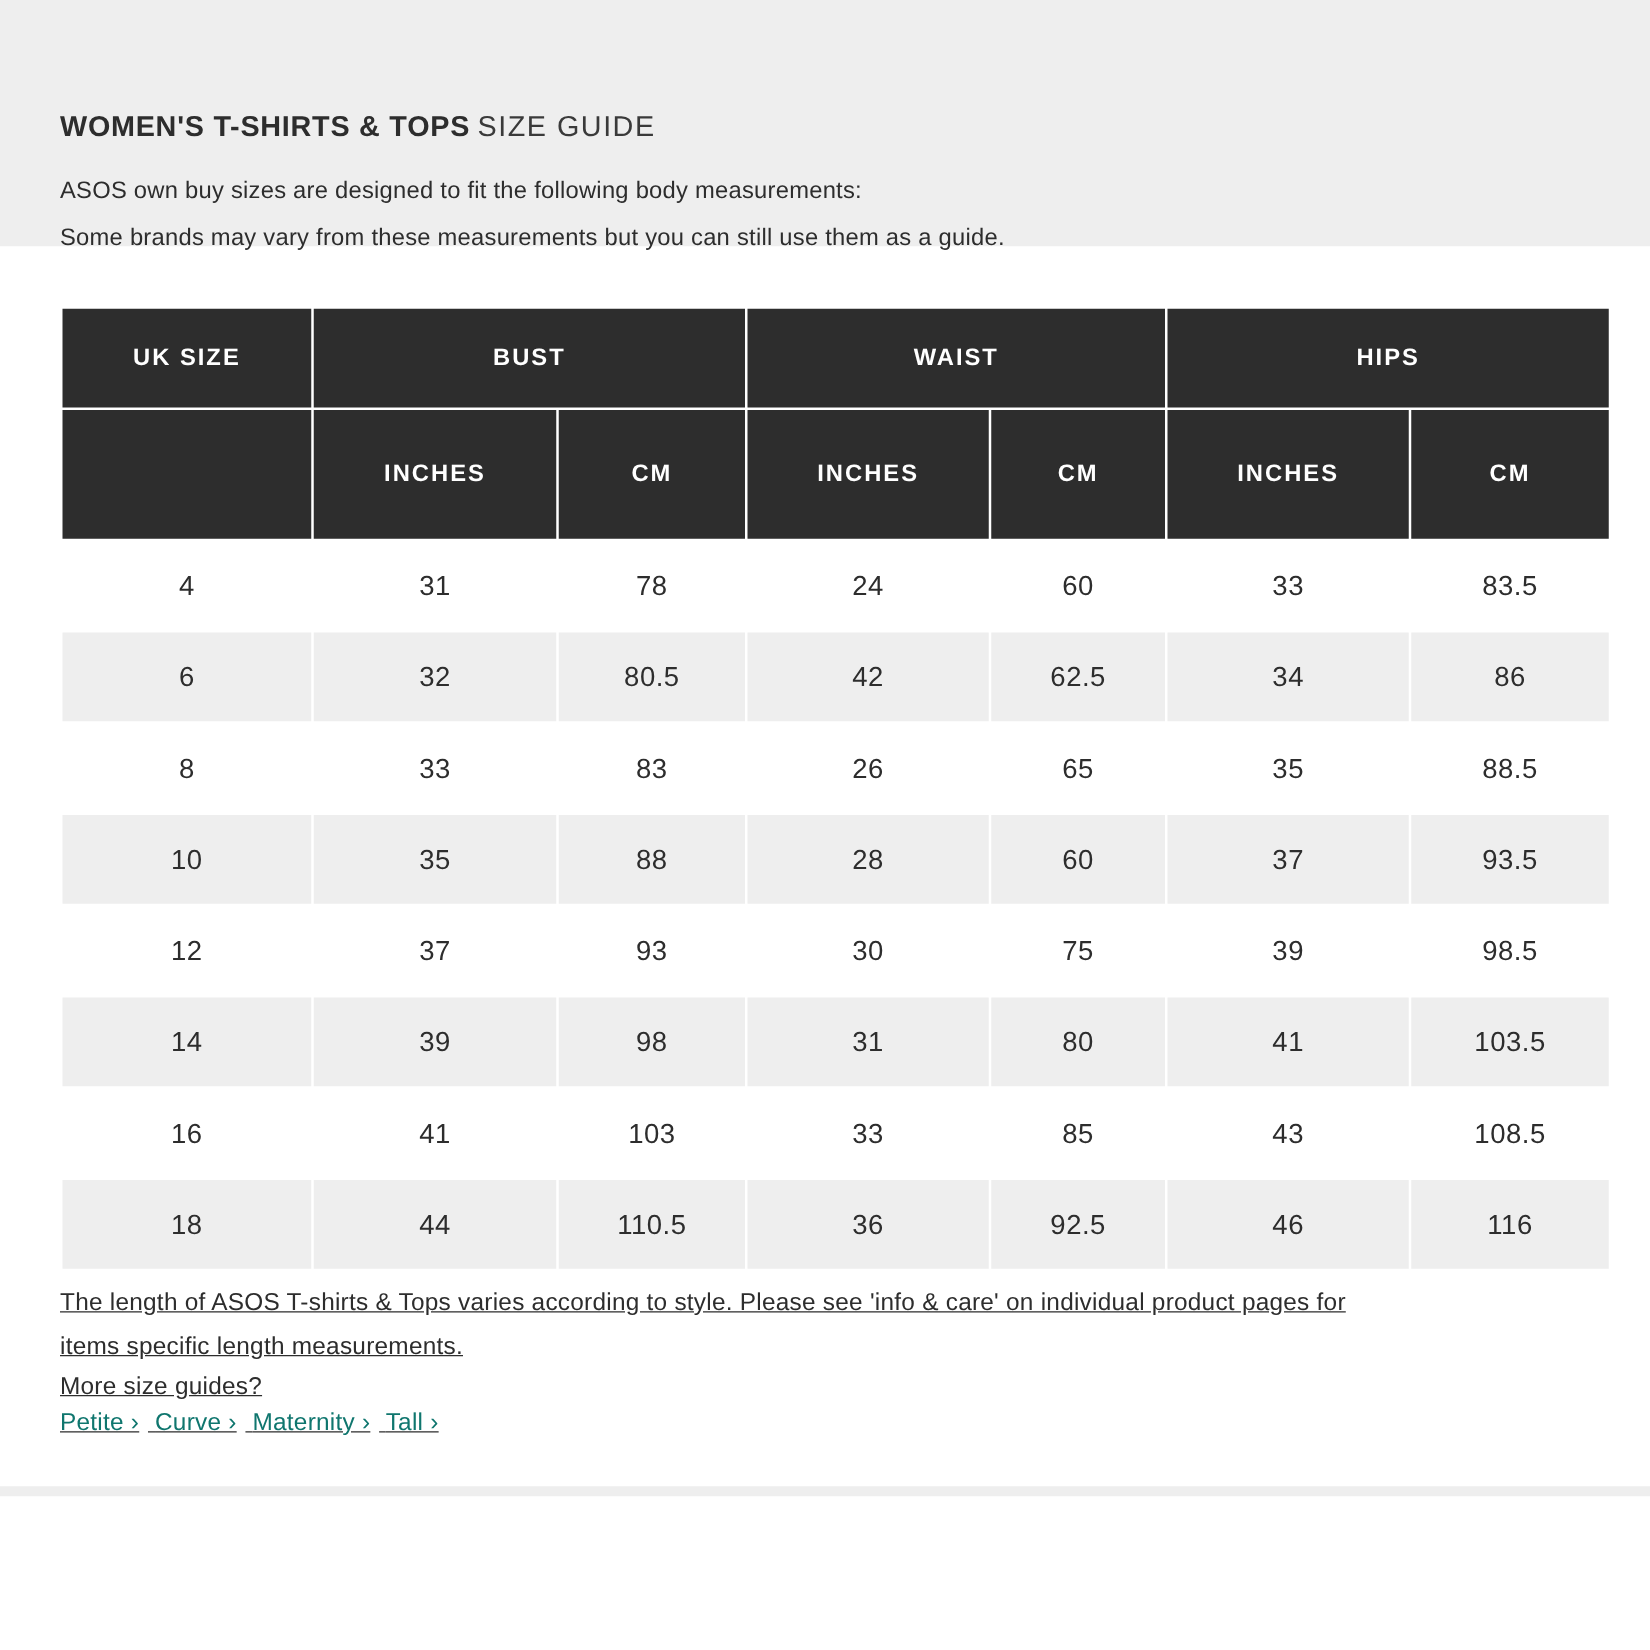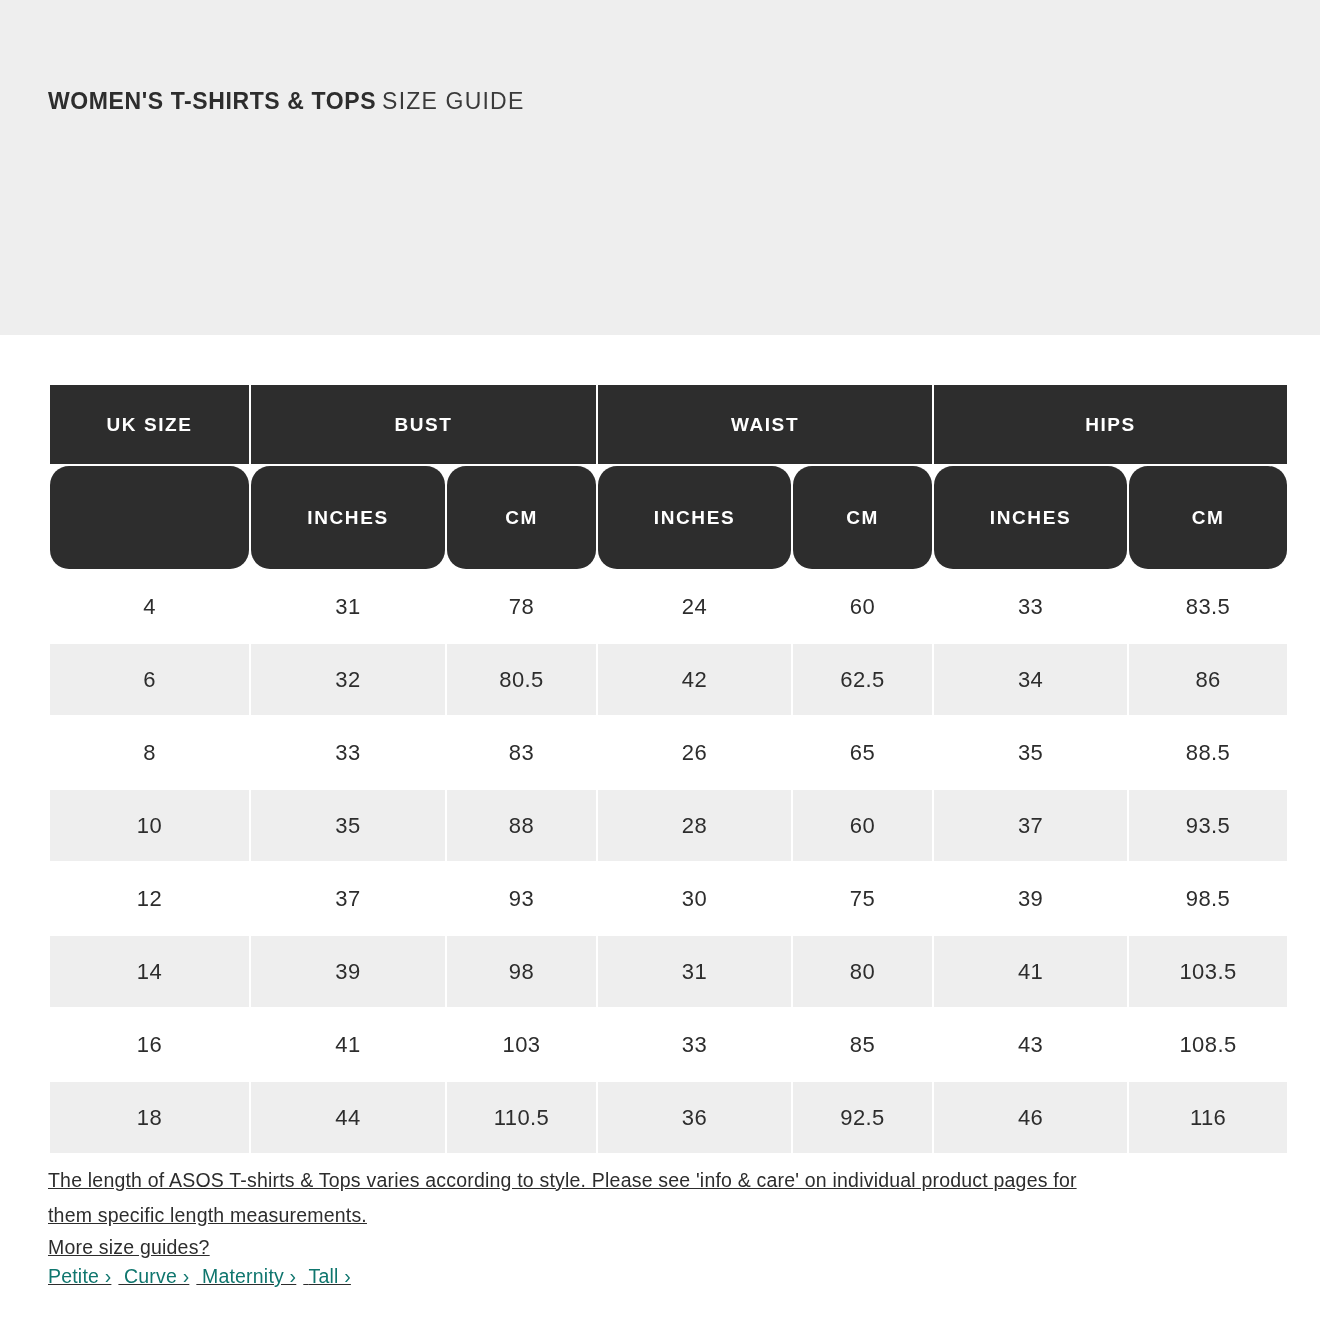--- a/index.html
+++ b/index.html
@@ -6,21 +6,21 @@
   html, body {
     margin: 0; padding: 0;
     width: 1320px; height: 1320px;
     background: #ffffff;
     font-family: "Liberation Sans", "DejaVu Sans", sans-serif;
     color: #2d2d2d;
     overflow: hidden;
   }
   .banner {
     background: #eeeeee;
-    height: 335px;
+    height: 197px;
     padding: 88px 48px 0 48px;
   }
   .page-title {
     margin: 0;
     font-size: 23px;
     font-weight: 700;
     letter-spacing: 0.6px;
     color: #2d2d2d;
   }
   .page-title .title-regular {
@@ -47,21 +47,21 @@
   table.size-table th {
     background: #2d2d2d;
     color: #ffffff;
     font-size: 19px;
     font-weight: 700;
     letter-spacing: 1.6px;
     text-align: center;
     padding: 0;
   }
   thead tr.group-row th { height: 79px; }
-  thead tr.unit-row th  { height: 103px; border-radius: 19px; }
+  thead tr.unit-row th  { height: 103px; }
   table.size-table td {
     text-align: center;
     font-size: 22px;
     font-weight: 300;
     letter-spacing: 0.4px;
     height: 71px;
     padding: 0;
     background: #ffffff;
     color: #2d2d2d;
   }
@@ -88,20 +88,24 @@
     height: 8px;
     width: 1320px;
     background: #eeeeee;
   }
 </style>
 </head>
 <body>
 
 <div class="banner">
   <h1 class="page-title"><span>WOMEN'S T-SHIRTS &amp; TOPS</span><span class="title-regular">SIZE GUIDE</span></h1>
+  <div class="intro">
+    <div>ASOS own buy sizes are designed to fit the following body measurements:</div>
+    <div>Some brands may vary from these measurements but you can still use them as a guide.</div>
+  </div>
 </div>
 
 <div class="table-wrap">
   <table class="size-table">
     <colgroup>
       <col style="width:199px">
         <col style="width:194px">
         <col style="width:149px">
       <col style="width:193px">
         <col style="width:139px">
@@ -197,21 +201,21 @@
         <td>92.5</td>
         <td>46</td>
         <td>116</td>
       </tr>
     </tbody>
   </table>
 </div>
 
 <div class="footer">
   <div class="note-line">The length of ASOS T-shirts &amp; Tops varies according to style. Please see 'info &amp; care' on individual product pages for</div>
-  <div class="note-line">them specific length measurements.</div>
+  <div class="note-line">items specific length measurements.</div>
   <div class="more-label">More size guides?</div>
   <div class="guide-links">
     <a href="#">Petite ›</a>
     <a href="#">Curve ›</a>
     <a href="#">Maternity ›</a>
     <a href="#">Tall ›</a>
   </div>
 </div>
 
 <div class="bottom-divider"></div>

